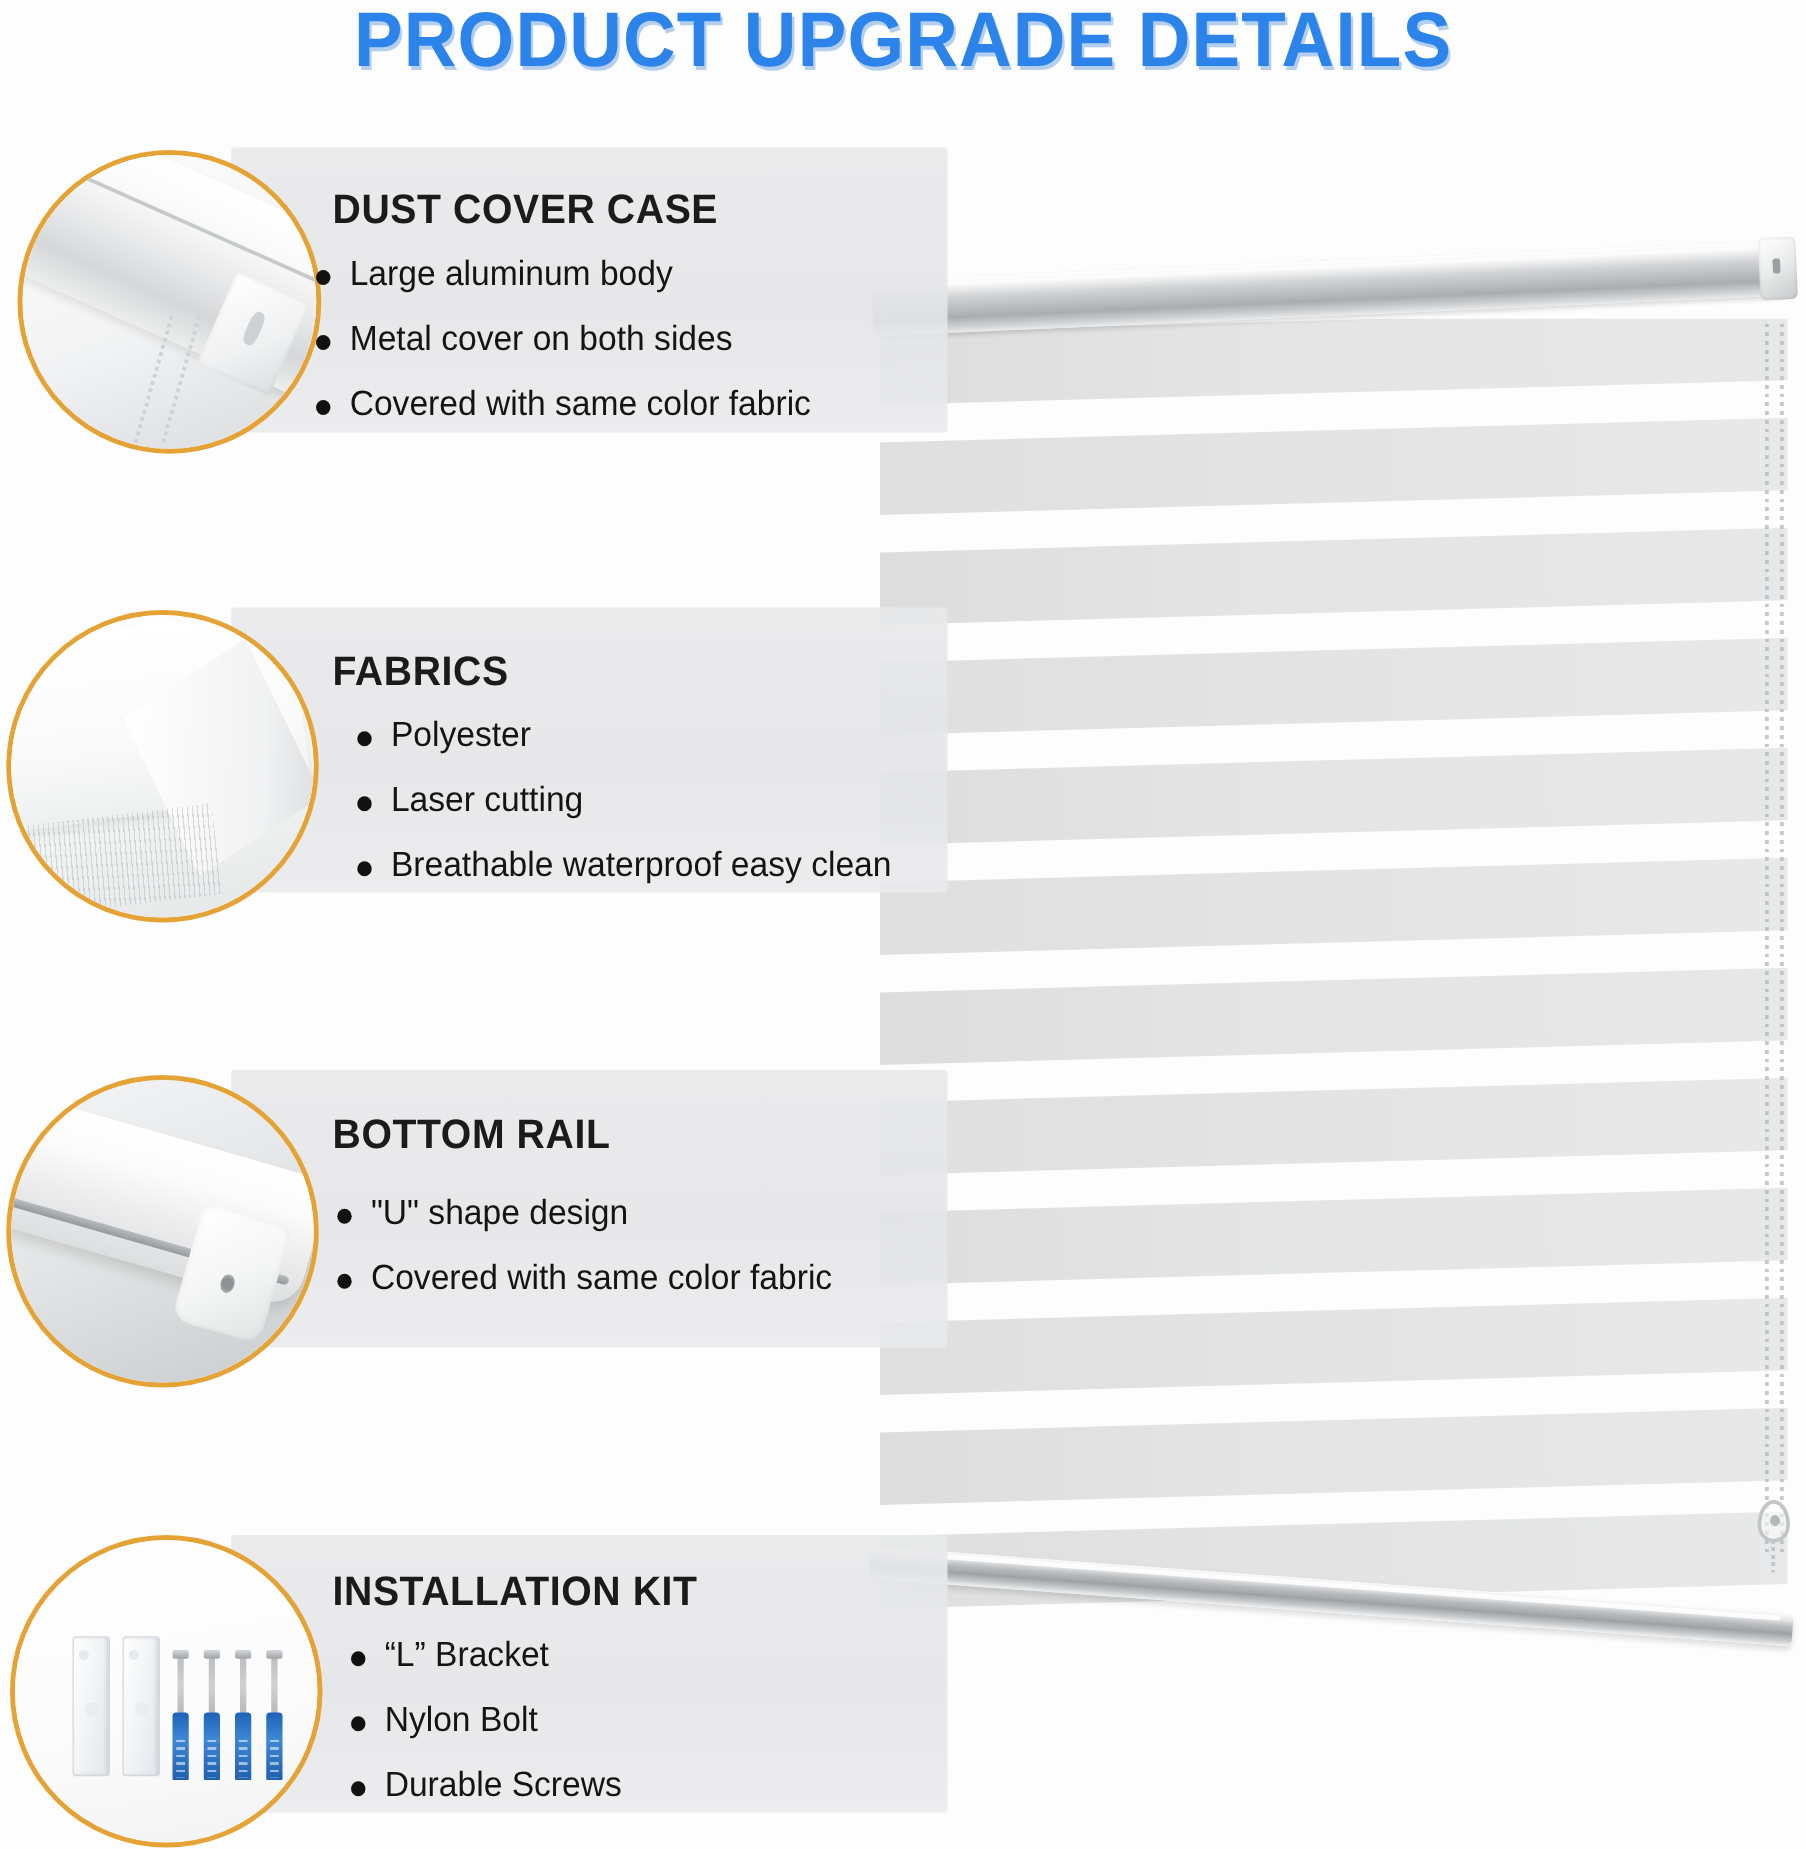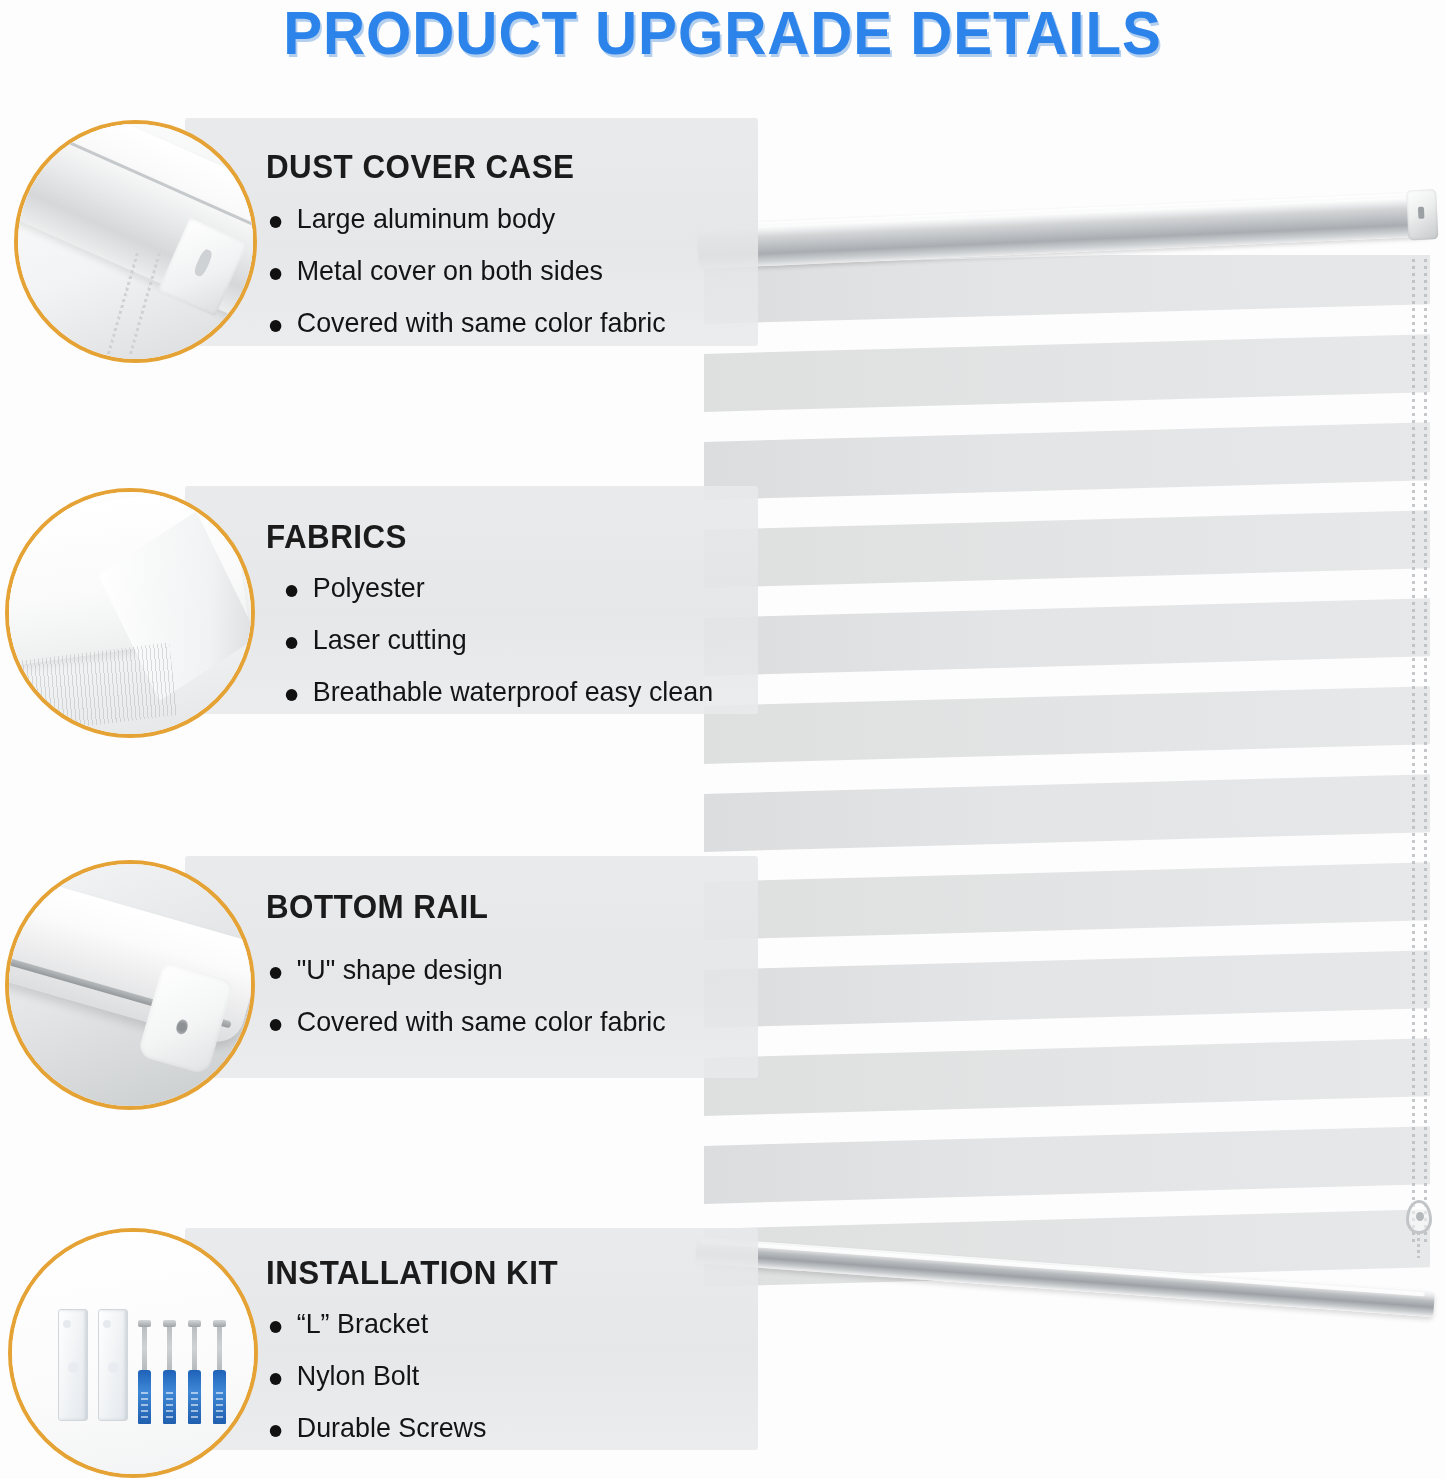--- a/index.html
+++ b/index.html
@@ -401,21 +401,21 @@
             </div>
           <div class="endcap"></div>
           <div class="cord c1"></div>
           <div class="cord c2"></div>
         </div>
       </div>
     </div>
 
     <div class="ptitle" style="left:266px; top:30px;">DUST COVER CASE</div>
 
-    <div class="bullets" style="left:266px; top:85px;">
+    <div class="bullets" style="left:249px; top:85px;">
       <div class="bul" style="margin-bottom:20px;">Large aluminum body</div>
       <div class="bul" style="margin-bottom:20px;">Metal cover on both sides</div>
       <div class="bul">Covered with same color fabric</div>
     </div>
   </div>
 
   <div class="block" style="left:0; top:486px;">
     <div class="panel" style="width:573px; height:228px;"></div>
 
     <div class="circle" style="left:5px; top:2px; width:250px; height:250px;">
@@ -475,20 +475,20 @@
           <div class="anchor" style="left:126px; top:57%;"></div>
           <div class="anchor" style="left:151px; top:57%;"></div>
           <div class="anchor" style="left:176px; top:57%;"></div>
           <div class="anchor" style="left:201px; top:57%;"></div>
         </div>
       </div>
     </div>
 
     <div class="ptitle" style="left:266px; top:26px;">INSTALLATION KIT</div>
 
-    <div class="bullets" style="left:266px; top:80px;">
+    <div class="bullets" style="left:277px; top:80px;">
       <div class="bul" style="margin-bottom:20px;">“L”  Bracket</div>
       <div class="bul" style="margin-bottom:20px;">Nylon Bolt</div>
       <div class="bul">Durable Screws</div>
     </div>
   </div>
 
 </div>
 
 </body></html>

